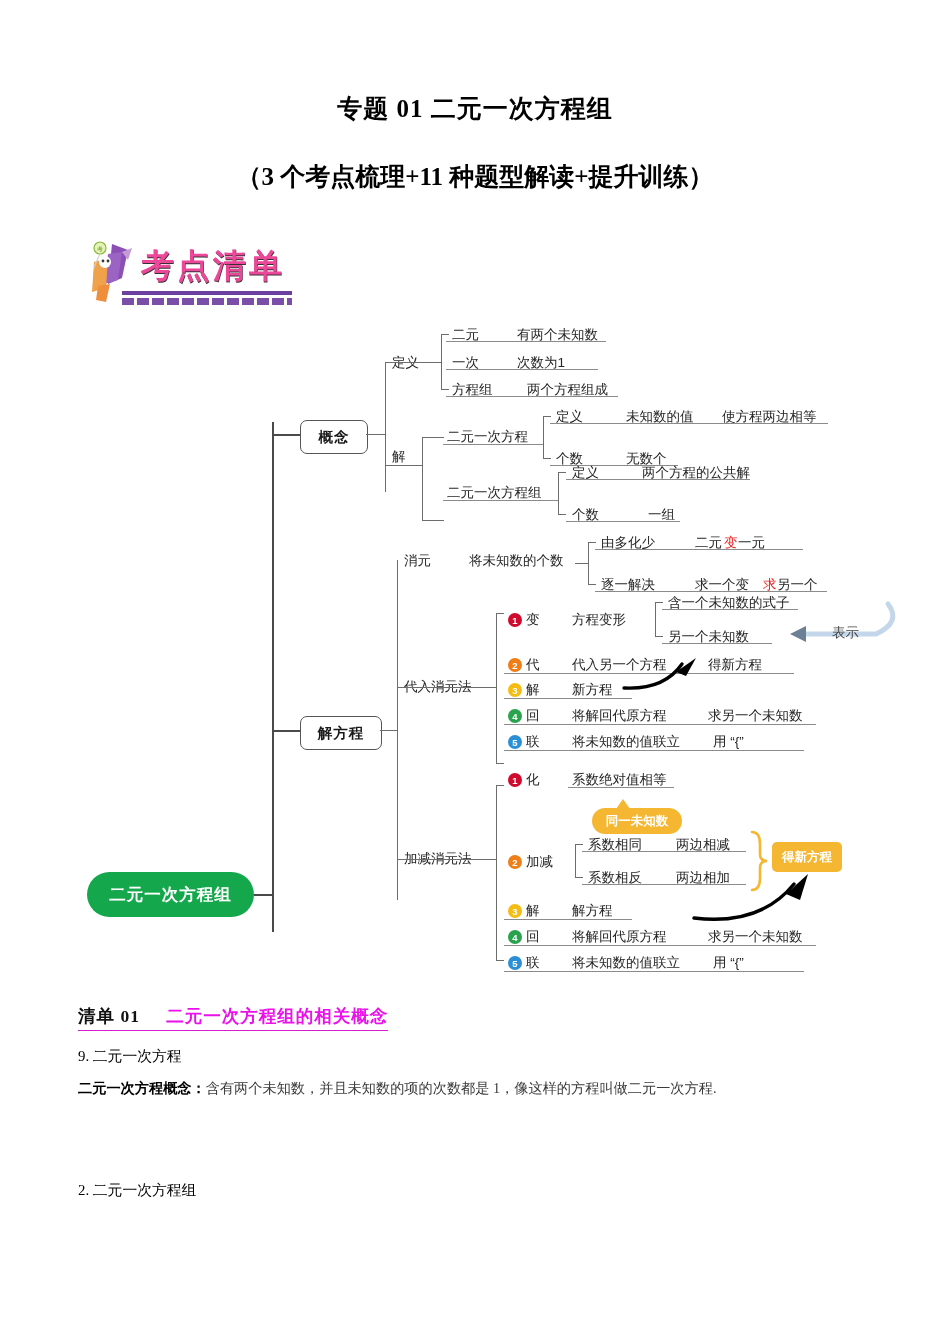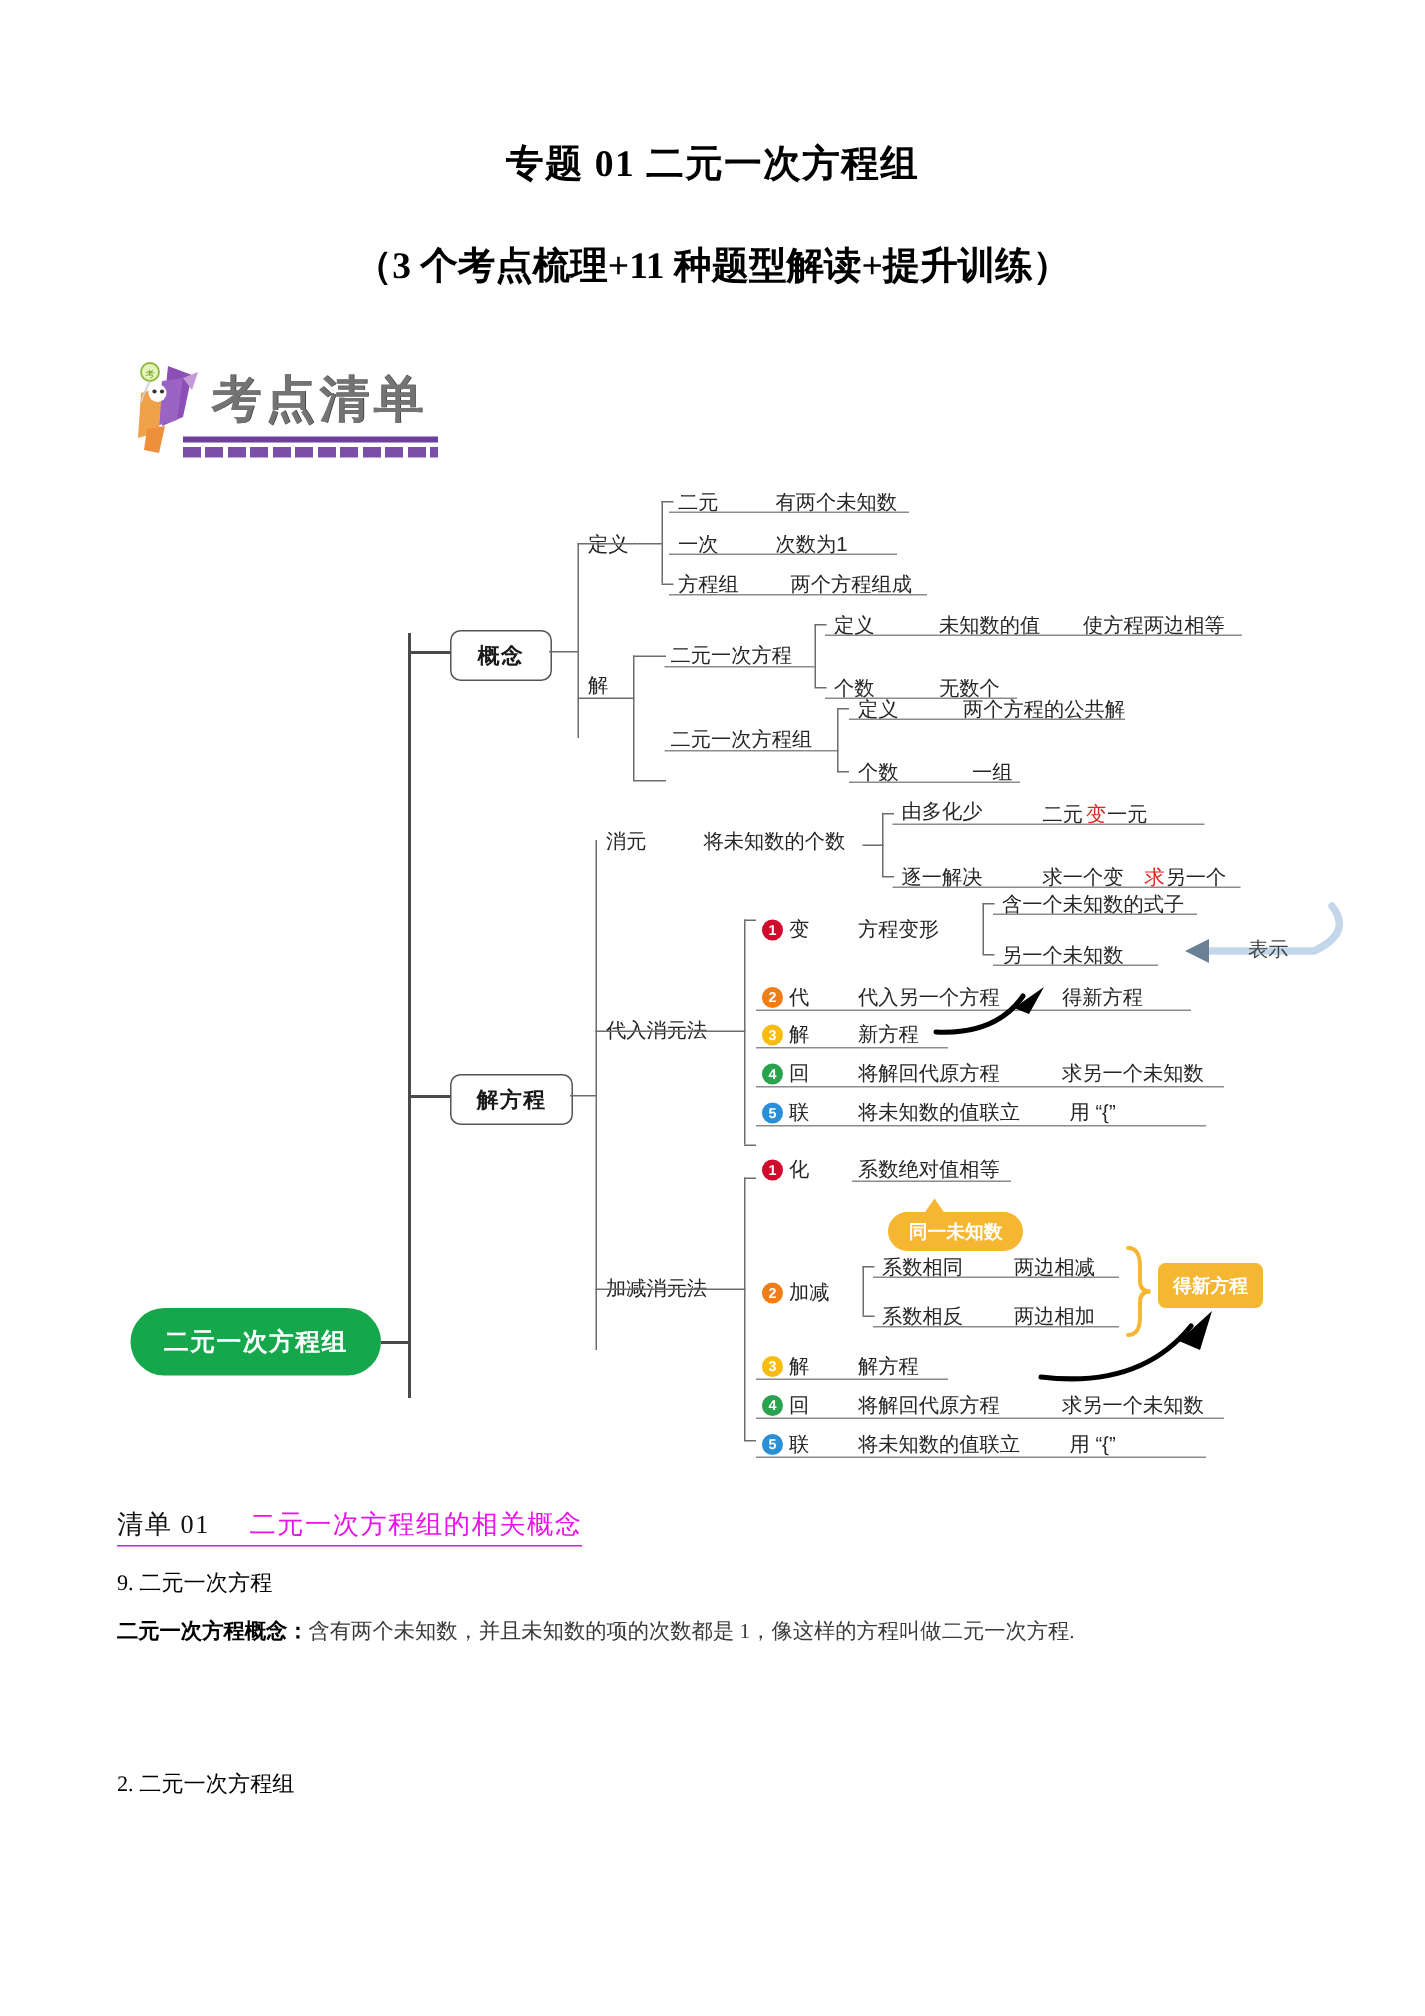--- a/index.html
+++ b/index.html
@@ -22,21 +22,21 @@
     font-family:"Liberation Serif","DejaVu Serif",serif;
   }
 
   
   .logo-wrap{position:absolute;left:78px;top:240px;width:215px;height:72px;}
   .logo-art{position:absolute;left:0;top:0;width:62px;height:66px;}
   .logo-text{
     position:absolute;left:63px;top:4px;
     font-size:33px;font-weight:bold;letter-spacing:3px;
     font-family:"Liberation Serif","DejaVu Serif",serif;
-    color:#737373;
+    color:#ec4899;
     text-shadow:0.5px 0.5px 0 #333;
     text-align:right;
   }
   .logo-rule{
     position:absolute;left:44px;top:58px;width:170px;height:7px;
     background:repeating-linear-gradient(to right,#7b4fa8 0,#7b4fa8 12px,transparent 12px,transparent 15px);
   }
   .logo-rule2{
     position:absolute;left:44px;top:51px;width:170px;height:4px;
     background:#6d3f9e;
@@ -91,21 +91,21 @@
     border-bottom:10px solid #f5b731;
   }
   .obox{
     position:absolute;background:#f5b731;border-radius:5px;
     color:#fff;font-size:12.5px;font-weight:bold;
     display:flex;align-items:center;justify-content:center;
     font-family:"Liberation Sans","DejaVu Sans",sans-serif;
   }
   .sec-head{
     position:absolute;left:78px;top:1004px;white-space:nowrap;
-    font-size:17.5px;font-weight:normal;
+    font-size:17.5px;font-weight:bold;
     font-family:"Liberation Serif","DejaVu Serif",serif;
     border-bottom:1.6px solid #d21fd2;padding-bottom:2px;
   }
   .sec-head .k{color:#111;letter-spacing:1px;}
   .sec-head .v{color:#ea11ea;margin-left:22px;letter-spacing:1px;}
 
   .p{
     position:absolute;left:78px;font-size:14.2px;color:#3a3a3a;white-space:nowrap;
     font-family:"Liberation Serif","DejaVu Serif",serif;line-height:1.2;
   }
@@ -211,21 +211,21 @@
     <div class="ln v" style="left:397px;top:240px;height:340px;"></div>
 
     <div class="lbl" style="left:404px;top:234px;">消元</div>
     <div class="lbl" style="left:469px;top:234px;">将未知数的个数</div>
     <div class="ln h" style="left:397px;top:240px;width:0px;"></div>
     <div class="ln v" style="left:588px;top:222px;height:42px;"></div>
     <div class="ln h" style="left:588px;top:222px;width:8px;"></div>
     <div class="ln h" style="left:588px;top:264px;width:8px;"></div>
     <div class="ln h" style="left:575px;top:243px;width:14px;"></div>
 
-    <div class="lbl" style="left:601px;top:216px;font-family:Liberation Mono, monospace;">由多化少</div>
+    <div class="lbl" style="left:601px;top:216px;">由多化少</div>
     <div class="lbl" style="left:695px;top:216px;">二元</div>
     <div class="lbl red" style="left:724px;top:216px;">变</div>
     <div class="lbl" style="left:738px;top:216px;">一元</div>
     <div class="ul" style="left:595px;top:229px;width:208px;"></div>
 
     <div class="lbl" style="left:601px;top:258px;">逐一解决</div>
     <div class="lbl" style="left:695px;top:258px;">求一个变</div>
     <div class="lbl red" style="left:763px;top:258px;">求</div>
     <div class="lbl" style="left:777px;top:258px;">另一个</div>
     <div class="ul" style="left:595px;top:271px;width:232px;"></div>

